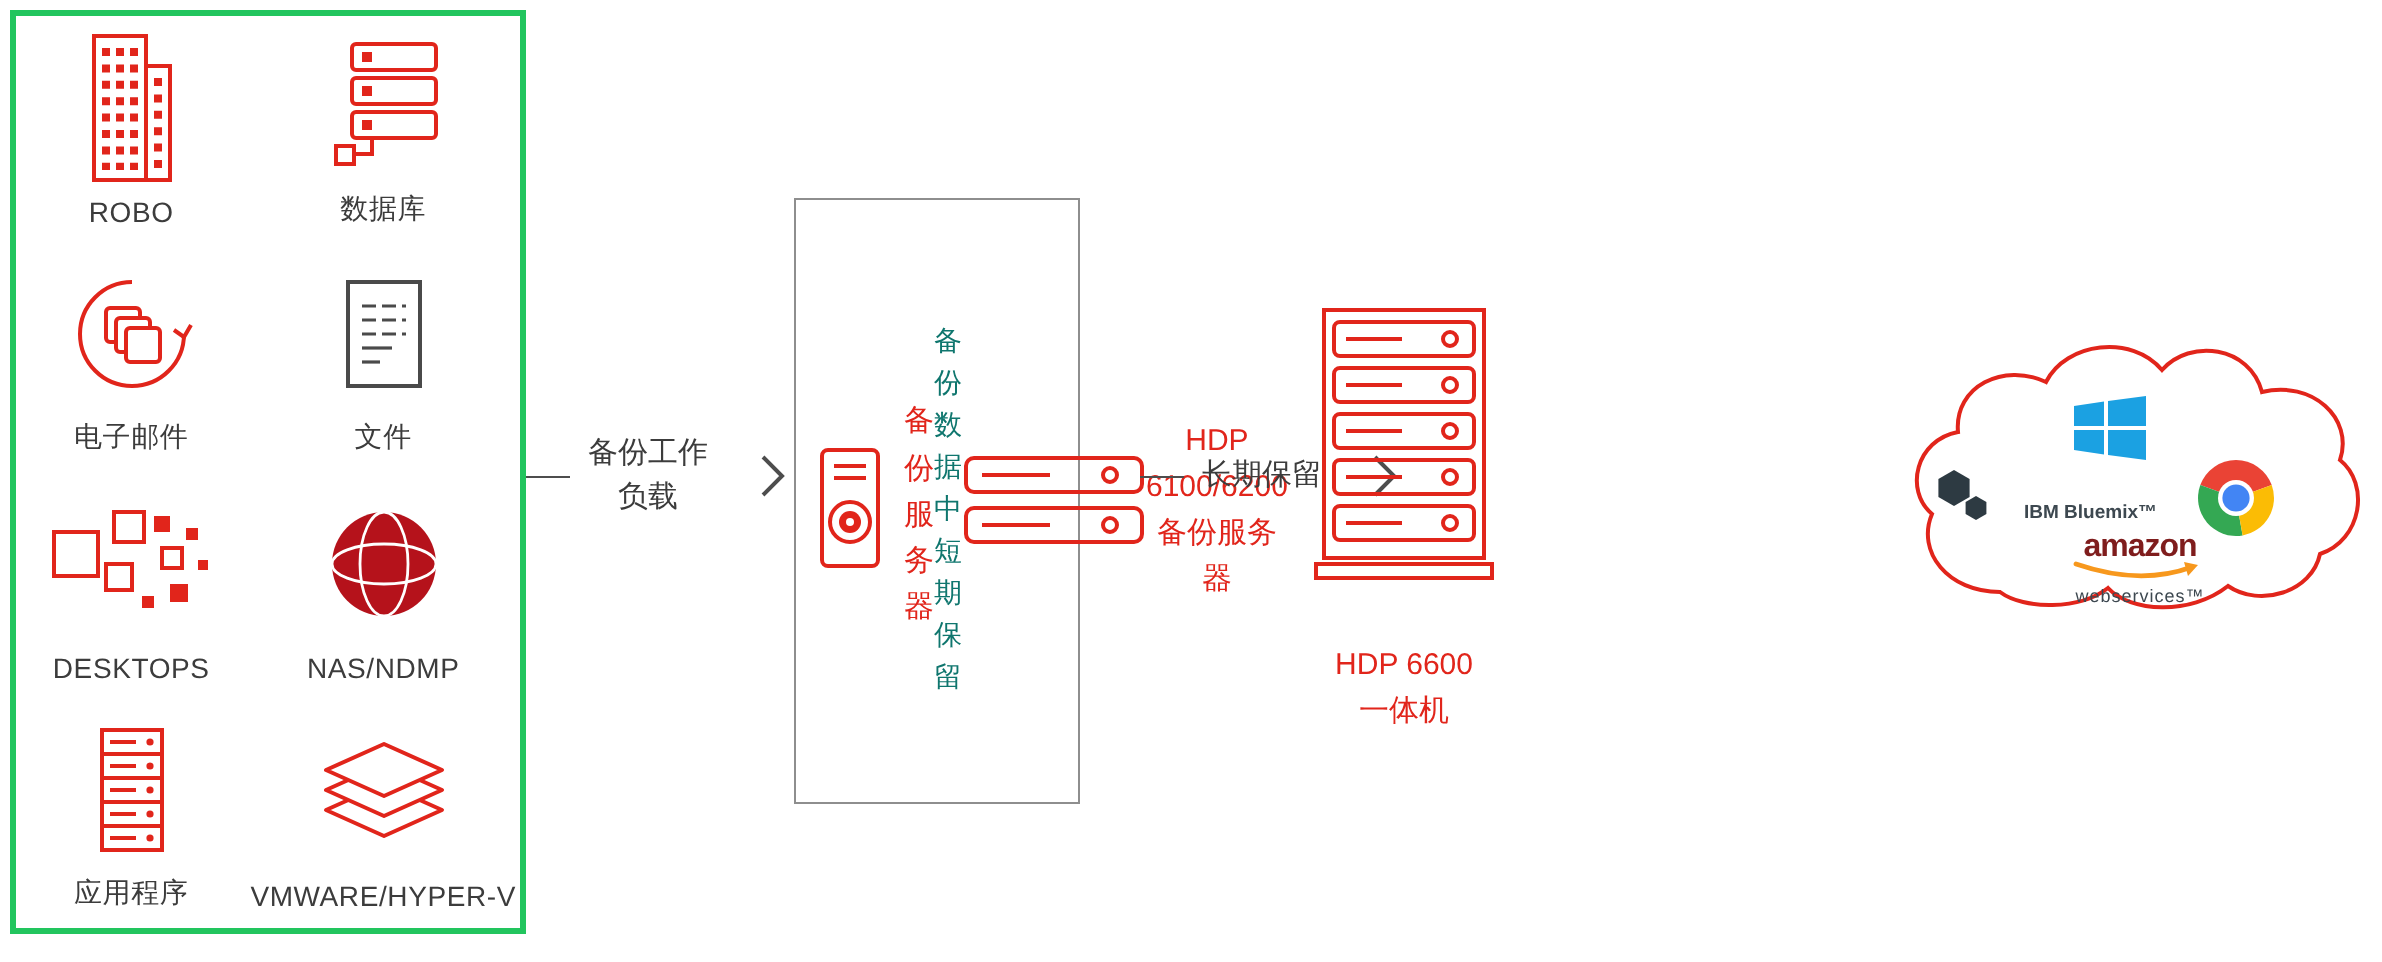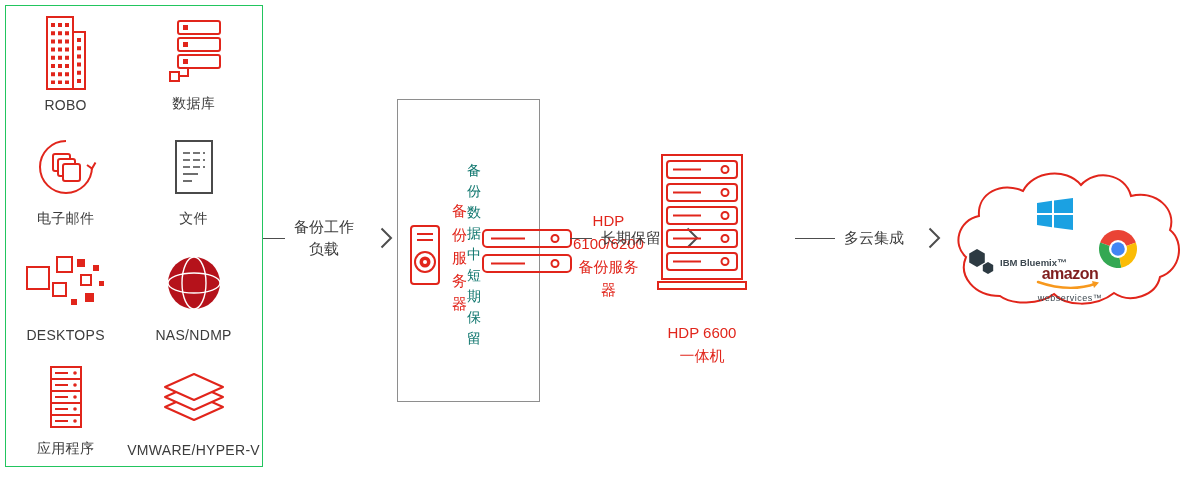--- a/index.html
+++ b/index.html
@@ -3,21 +3,21 @@
 <meta charset="utf-8">
 <style>
   * { box-sizing: border-box; }
   html,body { margin:0; padding:0; background:#fff; }
   body { font-family: "Liberation Sans", "DejaVu Sans", sans-serif; }
   .canvas { position:relative; width:1191px; height:481px; background:#fff; overflow:hidden; }
 
   
   .sources-box {
     position:absolute; left:5px; top:5px; width:258px; height:462px;
-    border:1px solid #22c55e;
+    border:3px solid #22c55e;
     display:grid; grid-template-columns:1fr 1fr; grid-template-rows:repeat(4,1fr);
     background:#fff;
   }
   .source-cell { display:flex; flex-direction:column; align-items:center; justify-content:flex-end; padding:6px 2px 8px; }
   .source-icon { flex:1; display:flex; align-items:center; justify-content:center; }
   .source-label { font-size:14px; color:#3c3c3c; letter-spacing:.3px; white-space:nowrap; margin-top:4px; }
 
   
   .arrow { position:absolute; display:flex; align-items:center; }
   .arrow .stub { height:0; border-top:1.5px solid #4d4d4d; flex:0 0 auto; }
@@ -42,21 +42,21 @@
   
   .hdp6600 { position:absolute; left:652px; top:153px; width:100px; display:flex; flex-direction:column; align-items:center; }
   .hdp6600 .hdp-label { margin-top:30px; }
 
   
   .cloud { position:absolute; left:948px; top:158px; width:240px; height:168px; }
   .cloud-outline { position:absolute; left:0; top:0; }
   .logo { position:absolute; }
   .logo-ms { left:86px; top:36px; }
   .logo-google { left:150px; top:71px; }
-  .logo-ibm { left:18px; top:90px; display:flex; align-items:center; }
+  .logo-ibm { left:18px; top:76px; display:flex; align-items:flex-end;gap:12px; }
   .ibm-text { font-size:9.5px; font-weight:bold; color:#3d4850; margin-left:4px; white-space:nowrap; }
   .logo-aws { left:78px; top:108px; width:88px; display:flex; flex-direction:column; align-items:center; }
   .aws-word { font-size:16px; font-weight:bold; color:#7f1d1d; letter-spacing:-.5px; line-height:1; }
   .aws-sub { font-size:9px; color:#3d4850; letter-spacing:.5px; margin-top:1px; }
   .aws-smile { margin-top:-2px; }
 </style>
 </head>
 <body>
 
 <div class="canvas">
@@ -289,27 +289,20 @@
         <circle cx="71" cy="108.5" r="3.5"></circle>
         <rect x="4" y="129" width="88" height="7"></rect>
       </g>
     </svg>
     <span class="red-label hdp-label">
       <span style="display:block">HDP 6600</span>
       <span style="display:block">一体机</span>
     </span>
   </div>
 
-  <div class="arrow" style="left:795px; top:220px; width:146px; height:36px;">
-    <span class="stub" style="width:40px;"></span>
-    <span class="arrow-text">多云集成</span>
-    <svg class="chev" width="13" height="22" viewBox="0 0 13 22">
-      <polyline points="1.5,1.5 11,11 1.5,20.5" fill="none" stroke="#4d4d4d" stroke-width="2"></polyline>
-    </svg>
-  </div>
 
   <div class="cloud">
     <svg class="cloud-outline" width="240" height="168" viewBox="0 0 240 168">
       <path d="M 52 138
                C 26 138, 10 118, 18 99
                C 4 87, 10 62, 31 58
                C 29 35, 54 23, 75 33
                C 85 13, 118 9, 133 27
                C 147 11, 177 15, 183 38
                C 208 32, 229 51, 222 72

